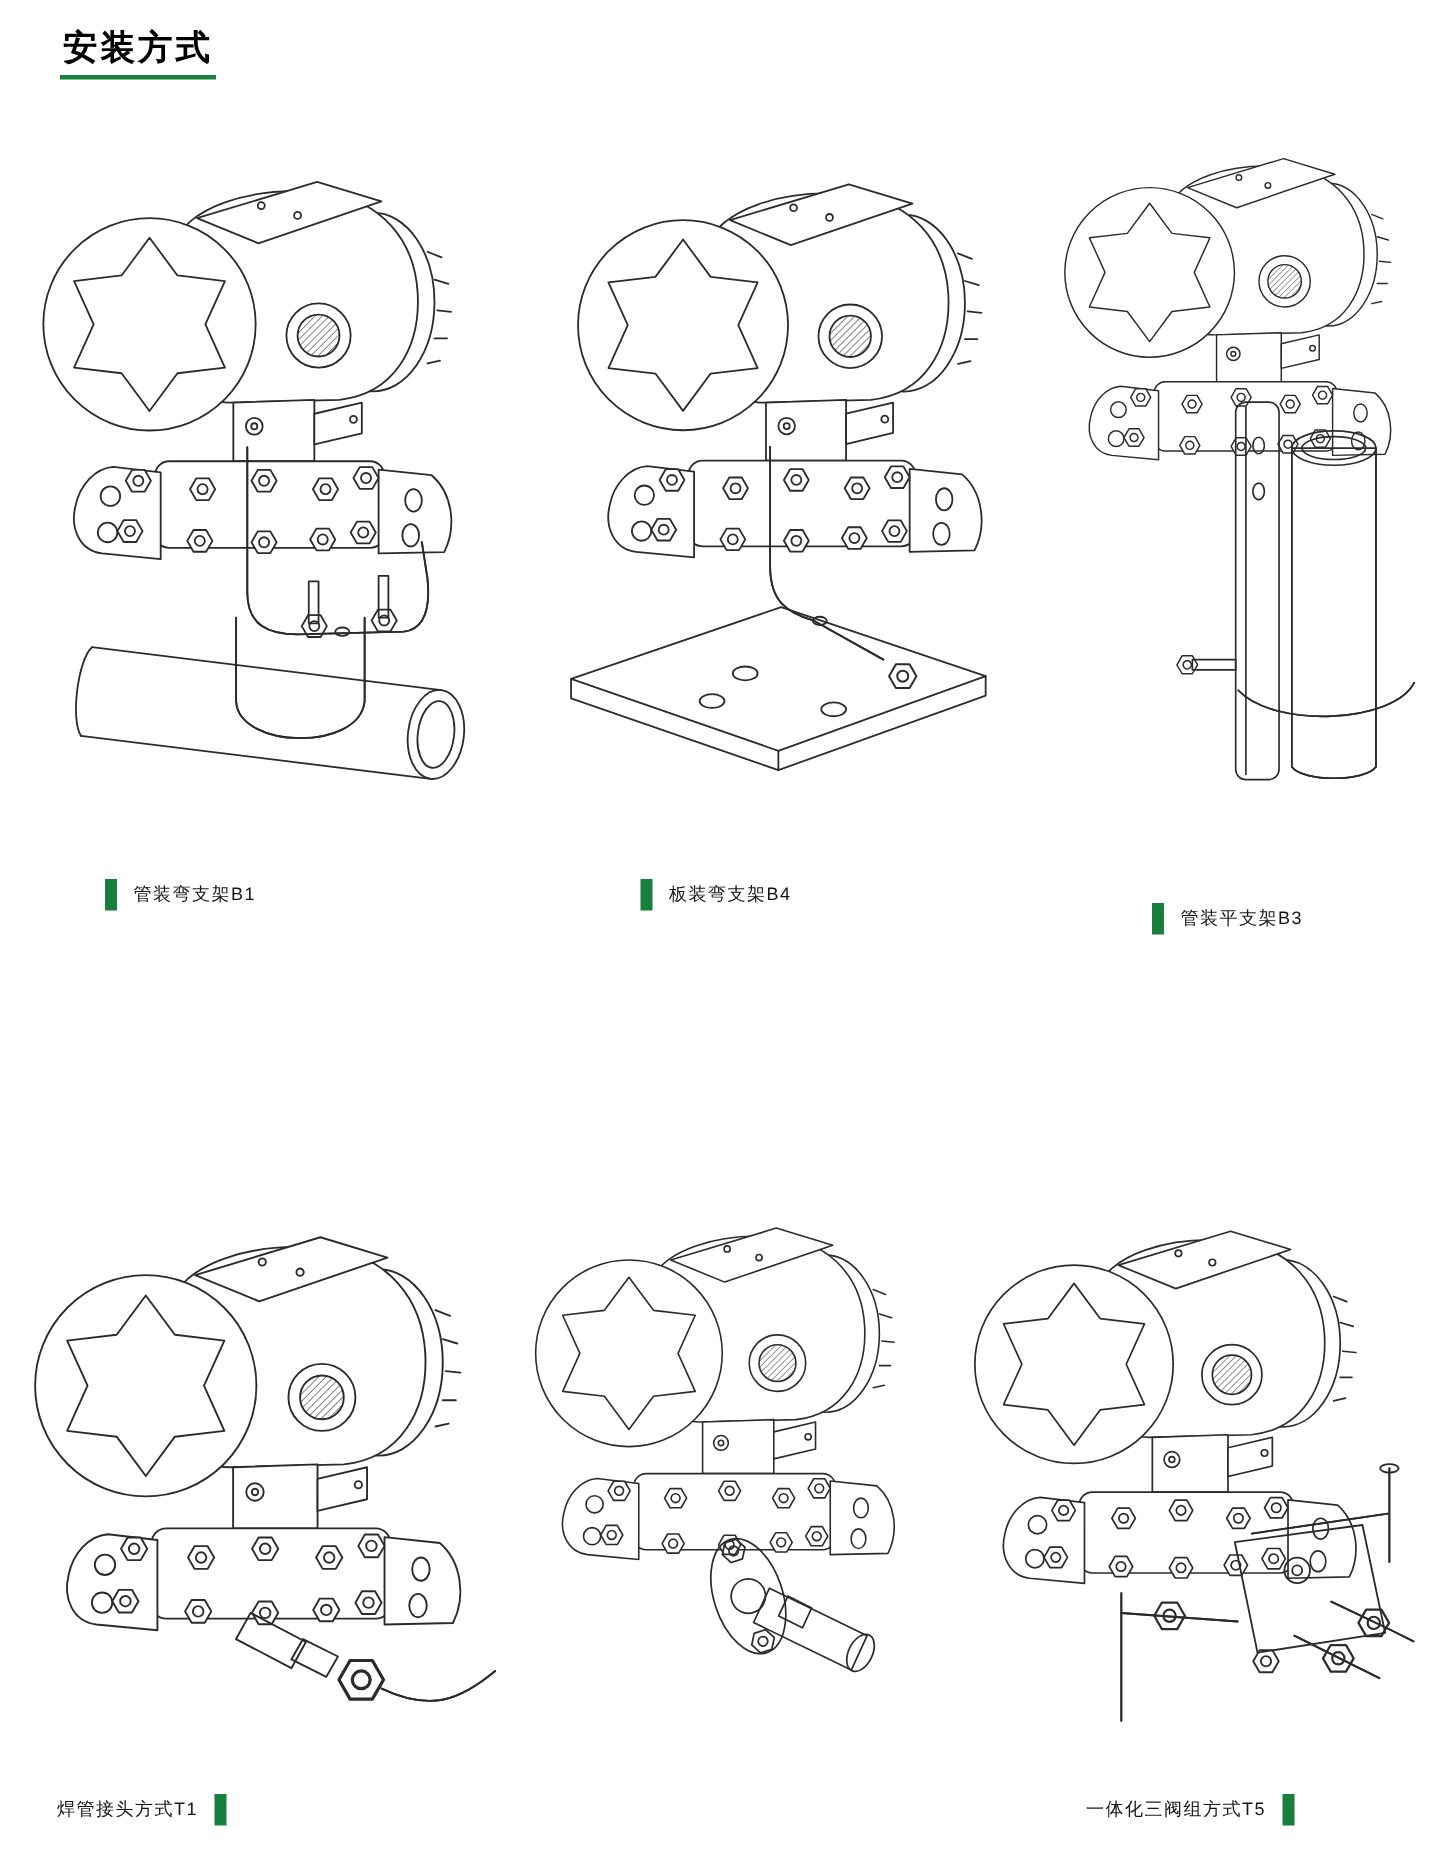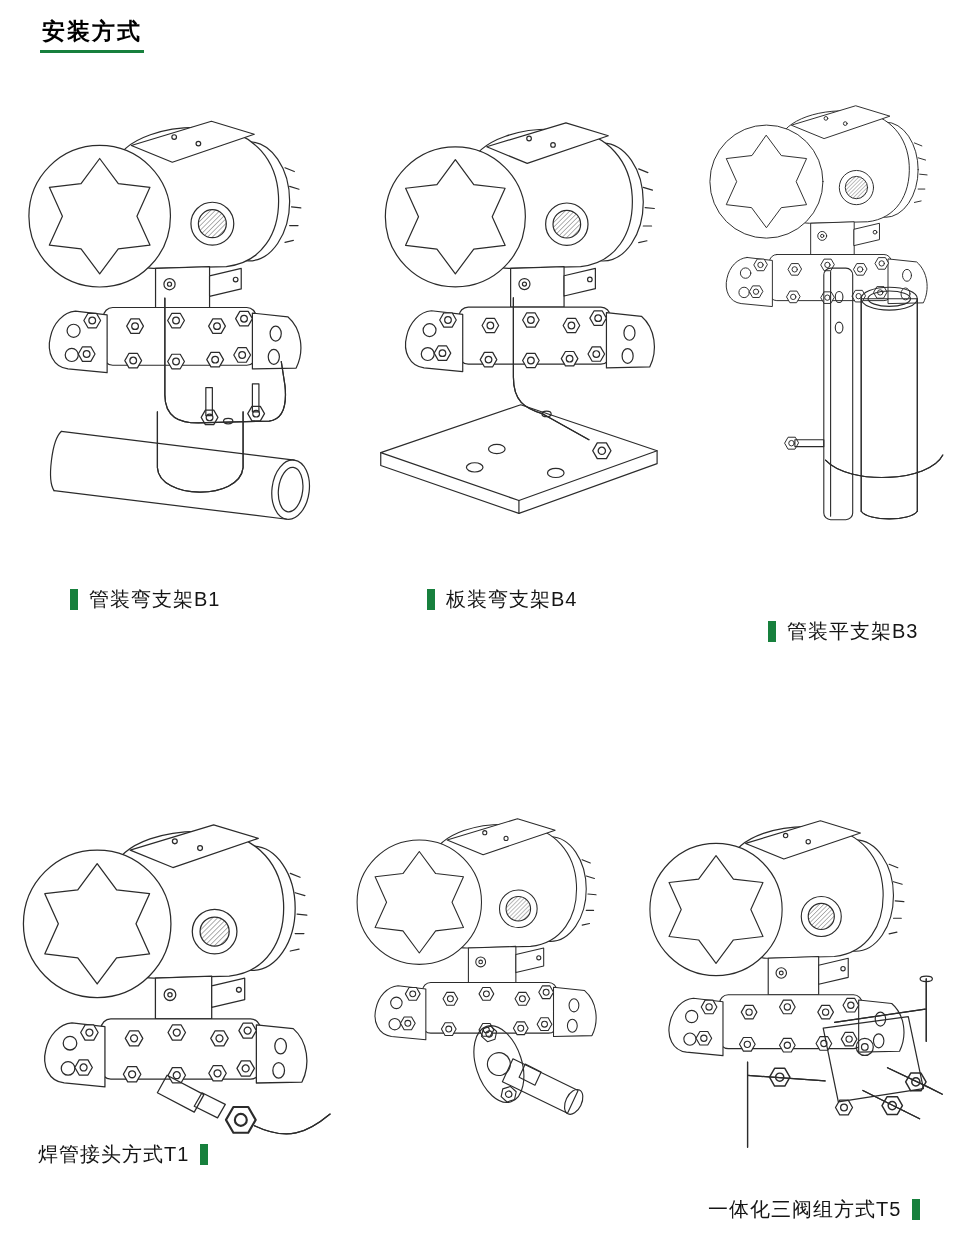--- a/index.html
+++ b/index.html
@@ -2,21 +2,21 @@
 <html><head>
 <meta charset="utf-8">
 <style>
   :root{ --green:#17803D; --line:#2B2B2B; }
   html,body{margin:0;padding:0;background:#fff;}
   .page{position:relative;width:960px;height:1247px;background:#fff;overflow:hidden;
         font-family:"Liberation Sans","DejaVu Sans",sans-serif;color:#111;}
   .title-row{position:absolute;left:0;width:100%;text-align:left;margin-left:40px;}
   .sec-title{display:inline-block;font-size:23px;font-weight:bold;letter-spacing:2px;color:#000;
              border-bottom:3px solid var(--green);padding:0 2px 3px 2px;}
-  .caption{position:absolute;display:flex;align-items:center;gap:11px;font-size:20px;
+  .caption{position:absolute;display:flex;align-items:center;gap:11px;font-size:12px;
            letter-spacing:1px;white-space:nowrap;color:#151515;}
   .bar{width:8px;height:21px;background:var(--green);flex:0 0 auto;}
   .fig{position:absolute;}
   
   .fig path,.fig rect,.fig ellipse,.fig circle,.fig polygon,.fig line,.fig use{
       stroke:var(--line);stroke-width:1.3;fill:none;stroke-linejoin:round;stroke-linecap:round;}
   .f{fill:#ffffff;}
   .h{fill:url(#hatch);}
   .wh{stroke:#ffffff;}
   .w25{stroke-width:2.5}.w3{stroke-width:3}.w5{stroke-width:5}.w6{stroke-width:6}
@@ -152,21 +152,21 @@
   </svg>
 
   <div class="caption" style="left:70px;top:586px">
     <span class="bar"></span>
     <span>管装弯支架B1</span>
   </div>
   <div class="caption" style="left:427px;top:586px">
     <span class="bar"></span>
     <span>板装弯支架B4</span>
   </div>
-  <div class="caption" style="left:768px;top:618px">
+  <div class="caption" style="left:768px;top:602px">
     <span class="bar"></span>
     <span>管装平支架B3</span>
   </div>
 
 
   <svg class="fig" style="left:4px;top:786px;width:330px" viewBox="0 0 340 360">
     <use href="#tx" transform="translate(4,0)"></use>
     <g>
       <polygon class="h" points="168,298 206,318 196,336 158,316"></polygon>
       <polygon class="f" points="204,316 228,328 220,342 196,330"></polygon>
@@ -214,22 +214,22 @@
       <path class="w3 wh" d="M308 318 L324 326"></path>
       <path class="w11" d="M240 322 L284 344"></path>
       <path class="w8 wh" d="M240 322 L284 344"></path>
       <use href="#hex" class="f" transform="translate(271,338) scale(1.2)"></use>
       <path class="w6" d="M284 344 L300 352"></path>
       <path class="w3 wh" d="M284 344 L300 352"></path>
       <use href="#hex" class="f" transform="translate(220,340)"></use>
     </g>
   </svg>
 
-  <div class="caption" style="left:38px;top:1141px">
+  <div class="caption" style="left:38px;top:1196px">
     <span>焊管接头方式T1</span>
     <span class="bar"></span>
   </div>
-  <div class="caption" style="left:708px;top:1196px">
+  <div class="caption" style="left:724px;top:1196px">
     <span>一体化三阀组方式T5</span>
     <span class="bar"></span>
   </div>
 
 </div>
 
 </body></html>

